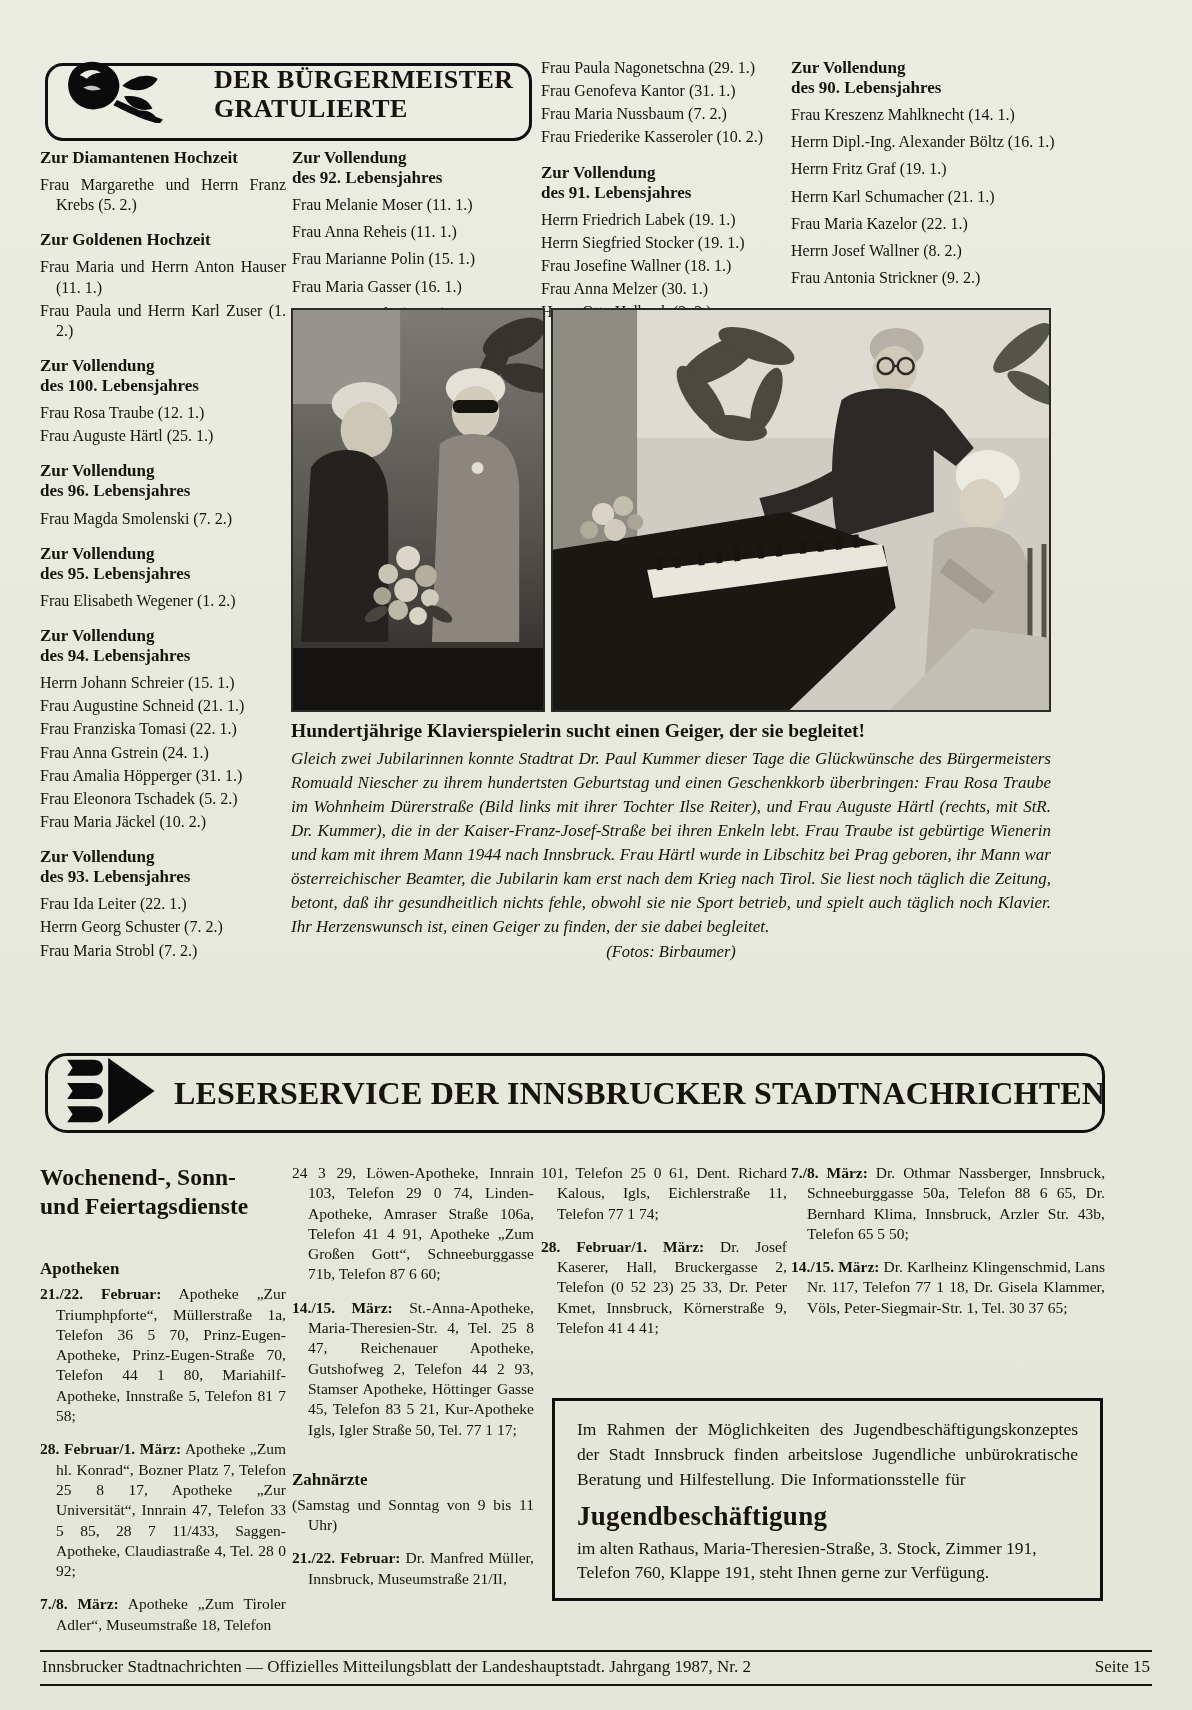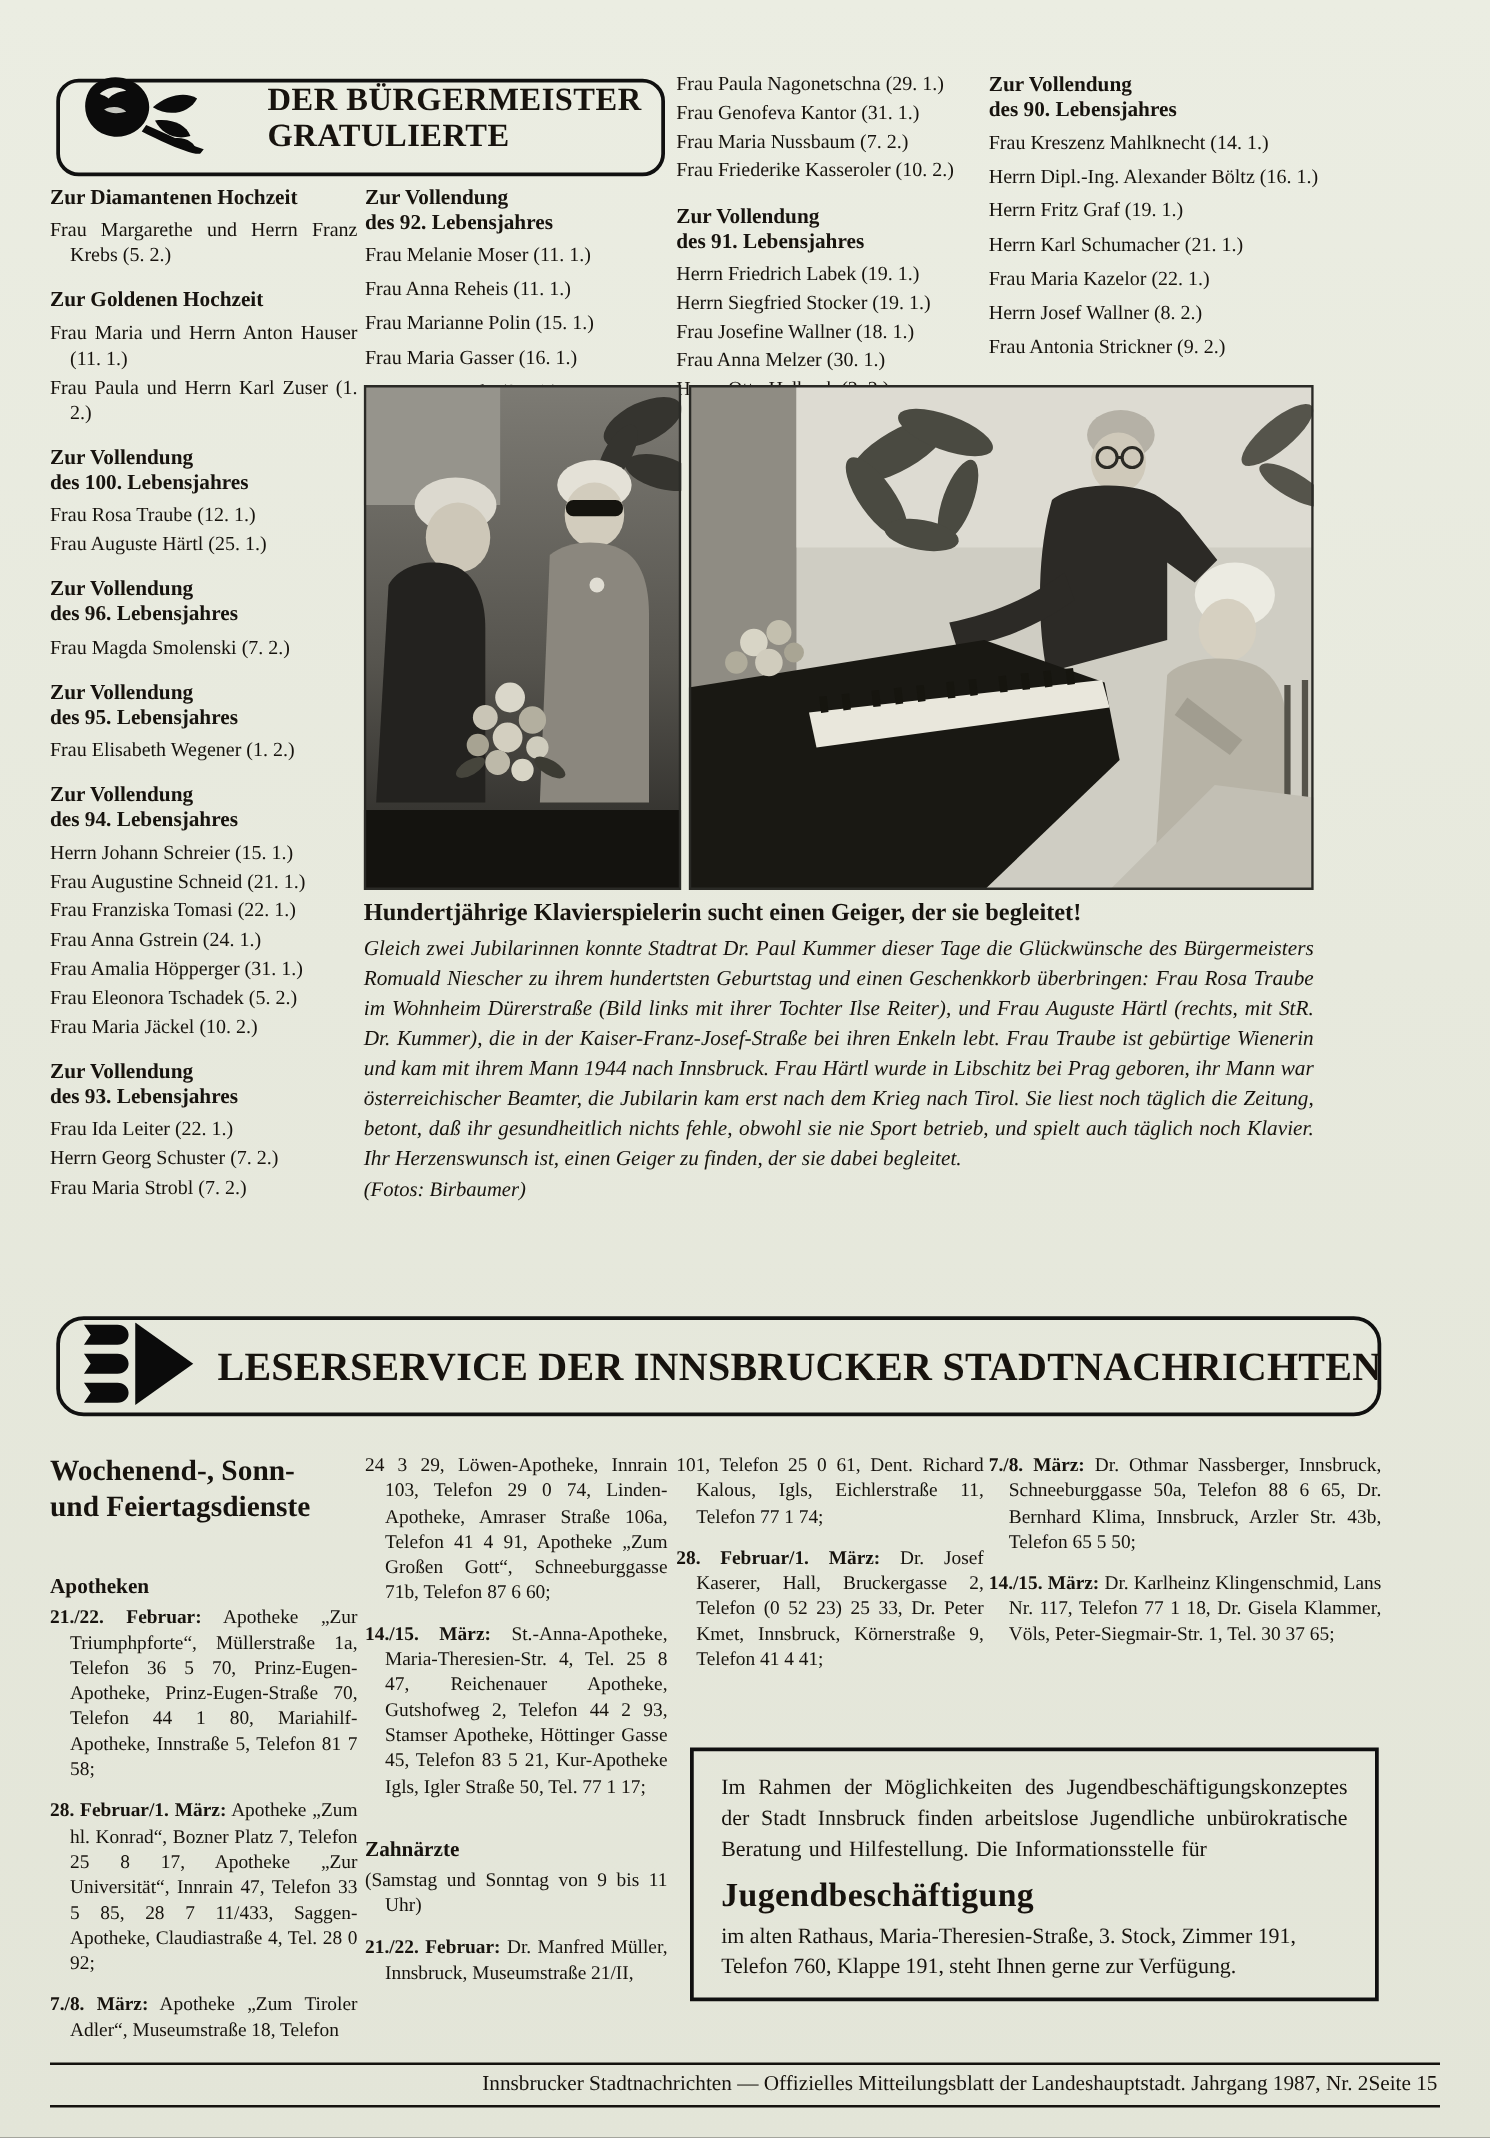--- a/index.html
+++ b/index.html
@@ -29,21 +29,21 @@
   .c4{left:791px;top:58px;width:314px}
 
   
   .photos{left:291px;top:308px;width:760px;height:404px;display:flex;gap:6px}
   .photos svg{display:block;height:404px}
 
   
   .caption{left:291px;top:720px;width:760px}
   .cap-title{font-size:19.5px;font-weight:700;margin-bottom:5px}
   .cap-body{font-size:17px;line-height:24px;font-style:italic;text-align:justify}
-  .cap-credit{font-size:16.5px;font-style:italic;text-align:left;margin-top:3px}
+  .cap-credit{font-size:16.5px;font-style:italic;text-align:center;margin-top:3px}
 
   
   .banner{left:45px;top:1053px;width:1060px;height:80px;border:3px solid #101010;border-radius:22px;
     display:flex;align-items:center;gap:16px;padding:0 14px}
   .banner h2{font-size:32px;font-weight:700;letter-spacing:.2px;white-space:nowrap}
 
   
   .svc1{left:40px;top:1163px;width:246px}
   .svc2{left:292px;top:1163px;width:242px}
   .svc3{left:541px;top:1163px;width:246px}
@@ -56,21 +56,21 @@
   strong{font-weight:700}
 
   
   .youth{left:552px;top:1398px;width:551px;border:3px solid #101010;padding:16px 22px 14px;background:transparent}
   .youth .intro{font-size:17.5px;line-height:1.43;text-align:justify;word-spacing:1.5px}
   .youth .title{font-size:27px;font-weight:700;margin:9px 0 4px;letter-spacing:.3px}
   .youth .body{font-size:17.5px;line-height:1.38}
 
   
   .pfooter{left:40px;top:1650px;width:1112px;border-top:2px solid #14120e;border-bottom:2px solid #14120e;
-    display:flex;justify-content:flex-end;align-items:baseline;padding:5px 2px 7px;font-size:17px}
+    display:flex;justify-content:space-between;align-items:baseline;padding:5px 2px 7px;font-size:17px}
 </style>
 </head>
 <body>
 
 <div class="page">
 
   <section class="abs masthead">
     <span>
       <svg width="140" height="62" viewBox="0 0 150 70" aria-hidden="true">
         <g fill="#0b0b0b">

